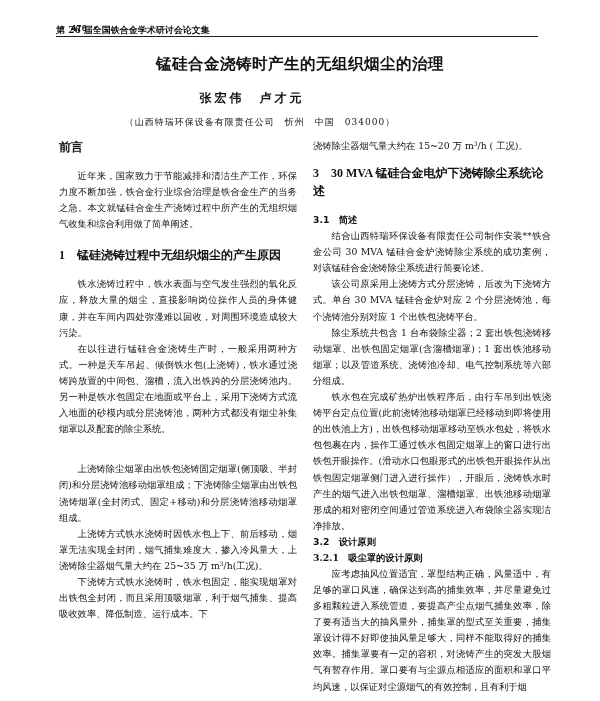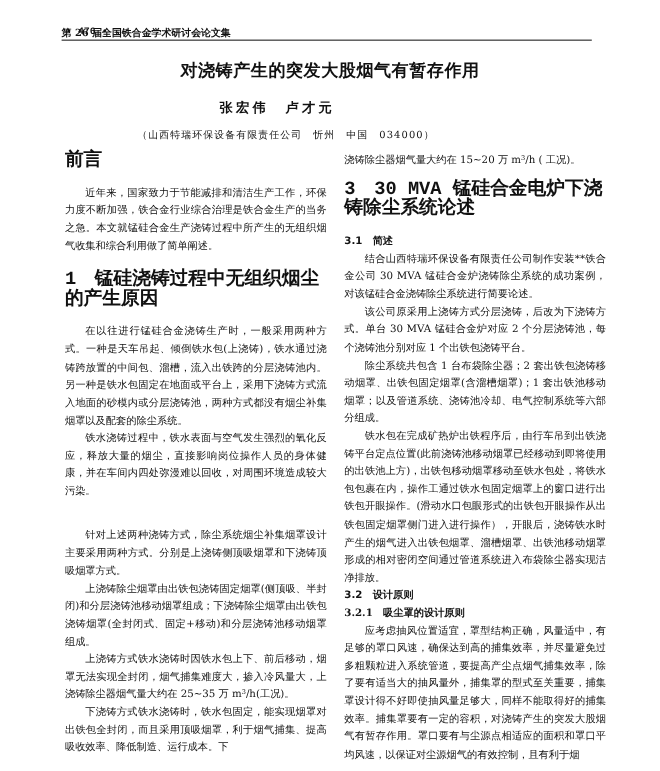--- a/index.html
+++ b/index.html
@@ -26,51 +26,50 @@
   .affil {
     position: absolute; left: 0; width: 520px; top: 116px; text-align: center;
     font-size: 9px; letter-spacing: 1px;
   }
   .col { position: absolute; top: 138px; width: 238px; font-size: 9.3px; line-height: 16.1px; }
   .col.left { left: 59px; }
   .col.right { left: 313px; top: 138px; }
   .col p { margin: 0; text-align: justify; text-indent: 2em; }
   .col p.noindent { text-indent: 0; }
   h2 {
-    font-family: Liberation Mono, monospace; font-weight: bold; font-size: 17px;
+    font-family: Liberation Serif, serif; font-weight: bold; font-size: 12px;
     margin: 0; line-height: 18px;
   }
   h3 { font-family: "DejaVu Sans", sans-serif; font-weight: bold; font-size: 9.3px; margin: 0; line-height: 16px; }
   h4 { font-weight: bold; font-size: 9.3px; margin: 0; line-height: 16px; } .sp10 { height: 10px; } .sp12 { height: 12px; } .sp14 { height: 14px; }
   sup { font-size: 6px; vertical-align: top; position: relative; top: -2px; }
 </style>
 </head>
 <body>
 
 <div class="header">
   <span class="page-num">• 476 •</span>
   <span class="journal">第 26 届全国铁合金学术研讨会论文集</span>
 </div>
 
-<div class="title">对浇铸产生的突发大股烟气有暂存作用</div>
+<div class="title">锰硅合金浇铸时产生的无组织烟尘的治理</div>
 <div class="authors">张宏伟　卢才元</div>
 <div class="affil">（山西特瑞环保设备有限责任公司　忻州　中国　034000）</div>
 
 <div class="col left">
   <h2>前言</h2>
   <div class="sp12"></div>
   <p>近年来，国家致力于节能减排和清洁生产工作，环保力度不断加强，铁合金行业综合治理是铁合金生产的当务之急。本文就锰硅合金生产浇铸过程中所产生的无组织烟气收集和综合利用做了简单阐述。</p>
   <div class="sp14"></div>
   <h2>1　锰硅浇铸过程中无组织烟尘的产生原因</h2>
   <div class="sp12"></div>
+  <p>铁水浇铸过程中，铁水表面与空气发生强烈的氧化反应，释放大量的烟尘，直接影响岗位操作人员的身体健康，并在车间内四处弥漫难以回收，对周围环境造成较大污染。</p>
   <p>在以往进行锰硅合金浇铸生产时，一般采用两种方式。一种是天车吊起、倾倒铁水包(上浇铸)，铁水通过浇铸跨放置的中间包、溜槽，流入出铁跨的分层浇铸池内。另一种是铁水包固定在地面或平台上，采用下浇铸方式流入地面的砂模内或分层浇铸池，两种方式都没有烟尘补集烟罩以及配套的除尘系统。</p>
-  <p>铁水浇铸过程中，铁水表面与空气发生强烈的氧化反应，释放大量的烟尘，直接影响岗位操作人员的身体健康，并在车间内四处弥漫难以回收，对周围环境造成较大污染。</p>
   <div class="sp12"></div>
   <div class="sp12"></div>
-  <p>针对上述两种浇铸方式，除尘系统烟尘补集烟罩设计主要采用两种方式。分别是上浇铸侧顶吸烟罩和下浇铸顶吸烟罩方式。</p>
   <p>上浇铸除尘烟罩由出铁包浇铸固定烟罩(侧顶吸、半封闭)和分层浇铸池移动烟罩组成；下浇铸除尘烟罩由出铁包浇铸烟罩(全封闭式、固定+移动)和分层浇铸池移动烟罩组成。</p>
   <p><span>上浇铸方式铁水浇铸时因铁水包上下、前后移动，烟罩无法实现全封闭，烟气捕集难度大，掺入冷风量大，上浇铸除尘器烟气量大约在 25~35 万 m</span><sup>3</sup><span>/h(工况)。</span></p>
   <p>下浇铸方式铁水浇铸时，铁水包固定，能实现烟罩对出铁包全封闭，而且采用顶吸烟罩，利于烟气捕集、提高吸收效率、降低制造、运行成本。下</p>
 </div>
 
 <div class="col right">
   <p class="noindent"><span>浇铸除尘器烟气量大约在 15~20 万 m</span><sup>3</sup><span>/h ( 工况)。</span></p>
   <div class="sp10"></div>
   <h2>3　30 MVA 锰硅合金电炉下浇铸除尘系统论述</h2>
   <div class="sp12"></div>

